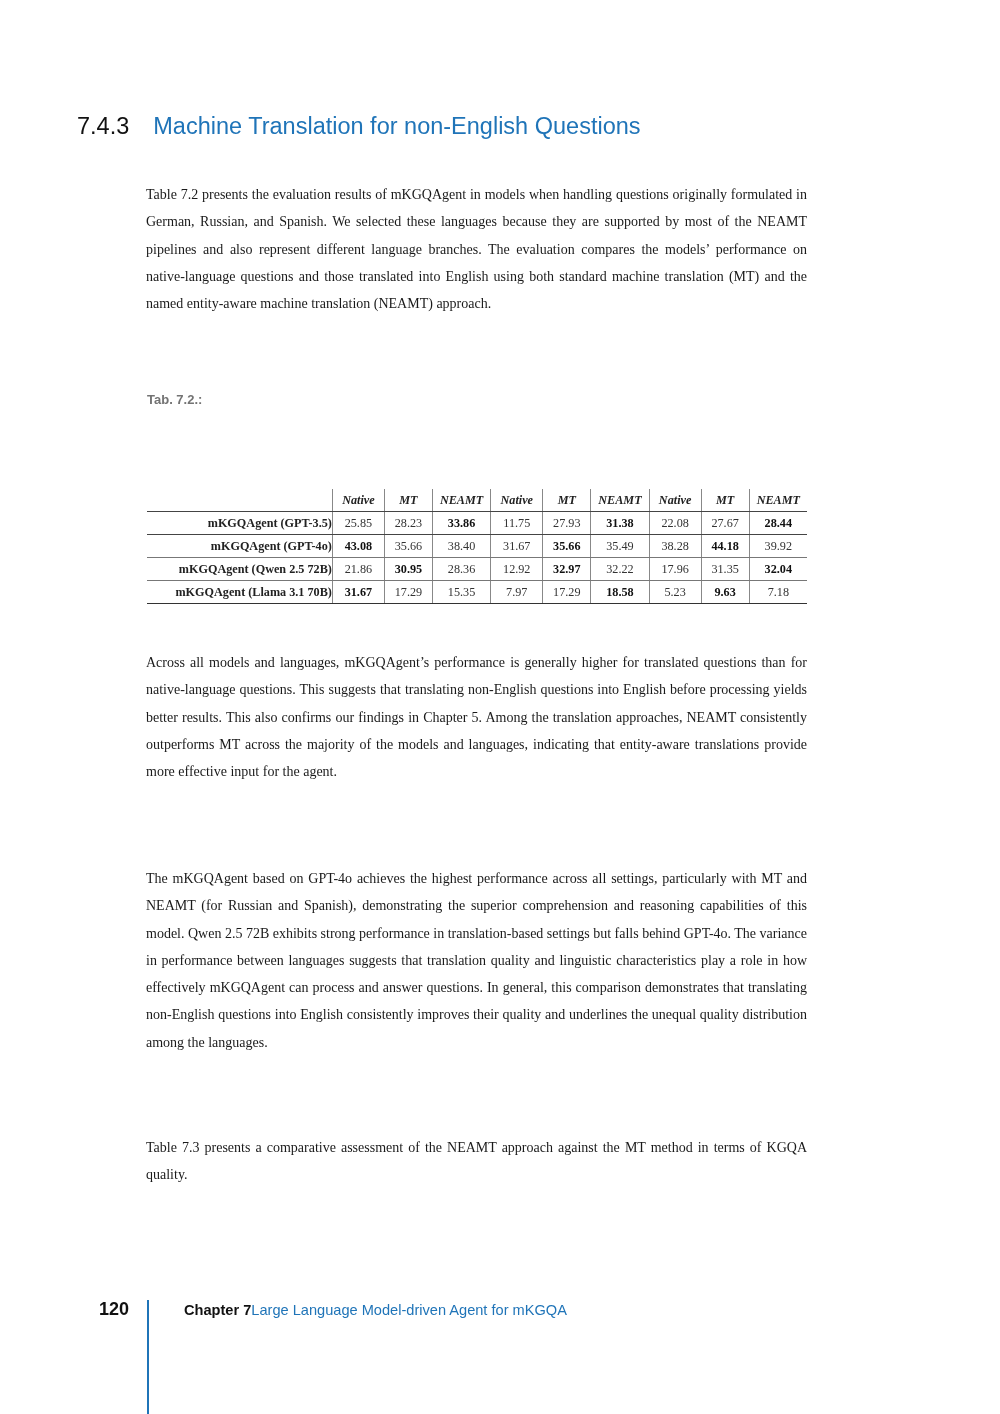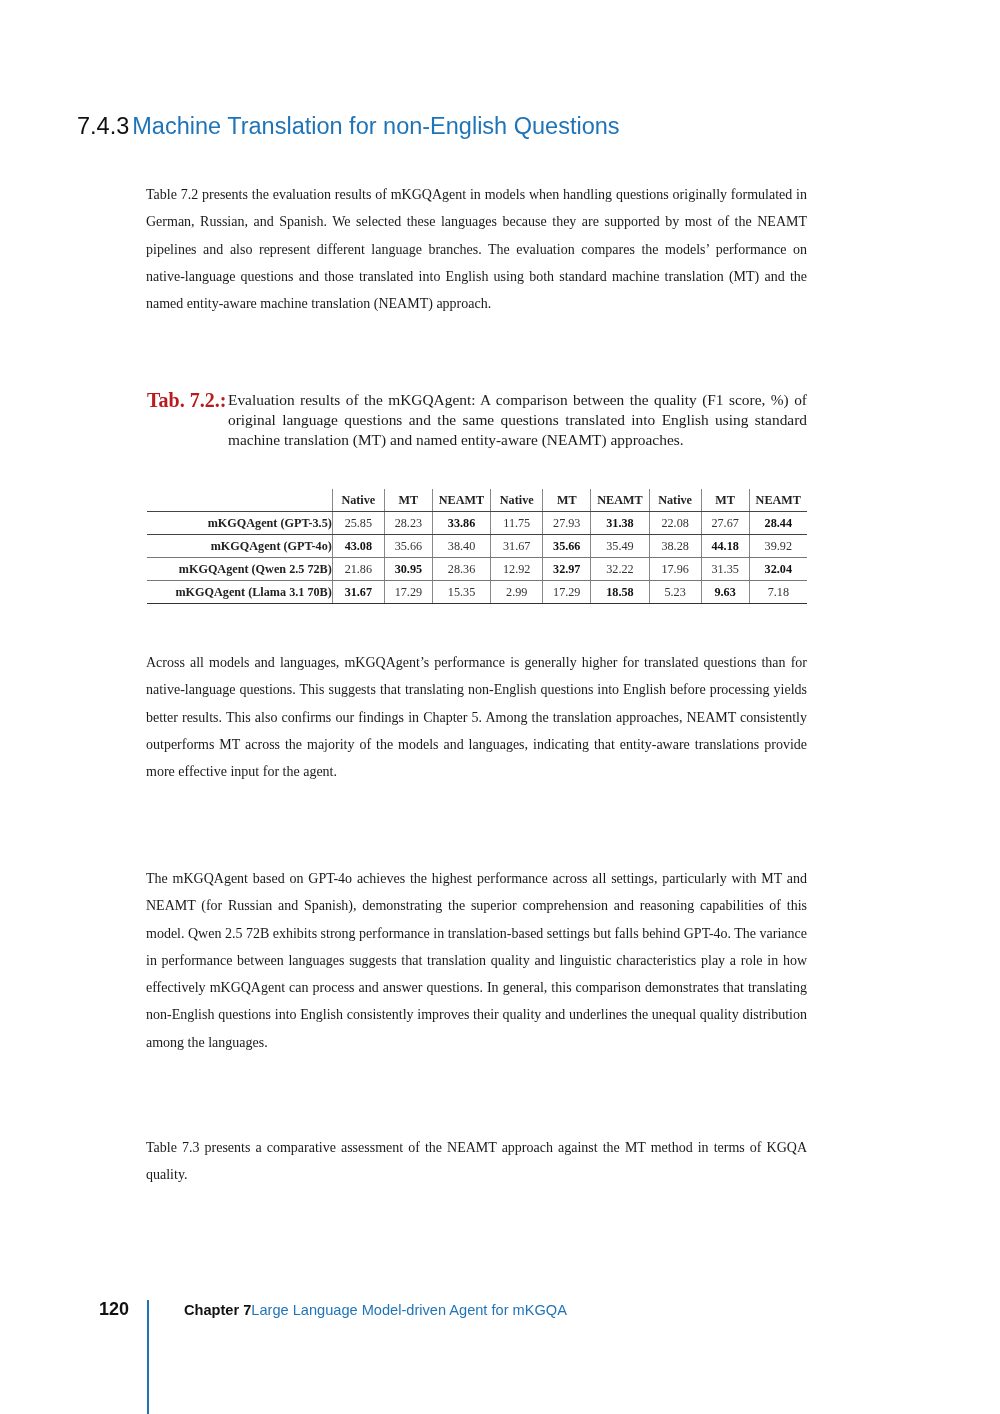--- a/index.html
+++ b/index.html
@@ -1,40 +1,40 @@
 <!DOCTYPE html>
 <html><head>
 <meta charset="utf-8">
 <style>
   html, body { margin: 0; padding: 0; background: #ffffff; }
   body { width: 1000px; height: 1414px; position: relative; overflow: hidden; color: #1a1a1a; }
   .sans { font-family: "Liberation Sans", "DejaVu Sans", sans-serif; }
 
   .heading { position: absolute; left: 77px; top: 113px; font-size: 23.5px; white-space: nowrap; }
-  .heading .num { color: #111; margin-right: 3px; }
+  .heading .num { color: #111; margin-right: 24px; }
   .heading .title { color: #1f74b8; margin-top: 6px; }
 
   .para {
     position: absolute; left: 146px; width: 661px;
     font-family: "Liberation Serif", serif; font-size: 14px; line-height: 27.3px;
     text-align: justify; color: #1a1a1a; margin: 0; hyphens: manual;
   }
   #p1 { top: 181px; }
   #p2 { top: 649px; }
   #p3 { top: 865px; }
   #p4 { top: 1134px; }
 
   .caption { position: absolute; left: 147px; top: 390px; width: 660px; font-family: "Liberation Serif", serif; font-size: 15.4px; line-height: 20.2px; }
-  .caption .lbl { position: absolute; left: 0; top: 0; color: #b91c1c; font-family: Liberation Serif, serif; font-weight: bold; font-size: 20px; }
+  .caption .lbl { position: absolute; left: 0; top: 0; color: #737373; font-family: Liberation Sans, sans-serif; font-weight: bold; font-size: 13px; }
   .caption .txt { margin-left: 81px; text-align: justify; color: #1a1a1a; }
 
   .tbl { position: absolute; left: 147px; top: 489px; width: 660px; border-collapse: collapse; font-family: "Liberation Serif", serif; font-size: 12.2px; color: #222; }
   .tbl td, .tbl th { padding: 0; height: 22px; text-align: center; white-space: nowrap; }
   .tbl thead tr.lang th { font-weight: bold; height: 22px; }
-  .tbl thead tr.sub th { font-weight: bold; height: 22px; }
+  .tbl thead tr.sub th { font-weight: bold; height: 22px; font-style: italic; }
   .tbl .toprule { border-top: 1.6px solid #222; }
   .tbl .midrule { border-bottom: 1px solid #444; }
   .tbl .rowrule { border-bottom: 1px solid #777; }
   .tbl .bottomrule { border-bottom: 1.4px solid #333; }
   .tbl .model { text-align: right; padding-left: 6px; font-weight: bold; width: 180px; }
   .tbl .vl { border-left: 1px solid #888; }
   .tbl .vlhead { border-left: 1px solid #888; }
   .tbl td.b { font-weight: bold; color: #111; }
   .tbl td.n { color: #333; }
 
@@ -48,21 +48,20 @@
 <body>
 
 <div class="heading sans">
   <span class="num">7.4.3</span><span class="title">Machine Translation for non-English Questions</span>
 </div>
 
 <p class="para" id="p1">Table 7.2 presents the evaluation results of mKGQAgent in models when handling questions originally formulated in German, Russian, and Spanish.  We selected these languages because they are supported by most of the NEAMT pipelines and also represent different language branches. The evaluation compares the models’ performance on native-language questions and those translated into English using both standard machine translation (MT) and the named entity-aware machine translation (NEAMT) approach.</p>
 
 <div class="caption">
   <span class="lbl">Tab. 7.2.:</span>
-  <div class="txt">Evaluation results of the mKGQAgent: A comparison between the quality (F1 score, %) of original language questions and the same questions translated into English using standard machine translation (MT) and named entity-aware (NEAMT) approaches.</div>
 </div>
 
 <table class="tbl">
   <thead>
     <tr class="sub">
       <th class="midrule"></th>
       <th class="midrule vl" style="width:52px">Native</th>
       <th class="midrule vl" style="width:48px">MT</th>
       <th class="midrule vl" style="width:58px">NEAMT</th>
       <th class="midrule vl" style="width:52px">Native</th>
@@ -108,21 +107,21 @@
       <td class="rowrule vl n">32.22</td>
       <td class="rowrule vl n">17.96</td>
       <td class="rowrule vl n">31.35</td>
       <td class="rowrule vl b">32.04</td>
     </tr>
     <tr>
       <td class="model bottomrule">mKGQAgent (Llama 3.1 70B)</td>
       <td class="bottomrule vl b">31.67</td>
       <td class="bottomrule vl n">17.29</td>
       <td class="bottomrule vl n">15.35</td>
-      <td class="bottomrule vl n">2.99</td>
+      <td class="bottomrule vl n">7.97</td>
       <td class="bottomrule vl n">17.29</td>
       <td class="bottomrule vl b">18.58</td>
       <td class="bottomrule vl n">5.23</td>
       <td class="bottomrule vl b">9.63</td>
       <td class="bottomrule vl n">7.18</td>
     </tr>
   </tbody>
 </table>
 
 <p class="para" id="p2">Across all models and languages, mKGQAgent’s performance is generally higher for translated questions than for native-language questions.  This suggests that translating non-English questions into English before processing yields better results. This also confirms our findings in Chapter 5.  Among the translation approaches, NEAMT consistently outperforms MT across the majority of the models and lan­guages, indicating that entity-aware translations provide more effective input for the agent.</p>

